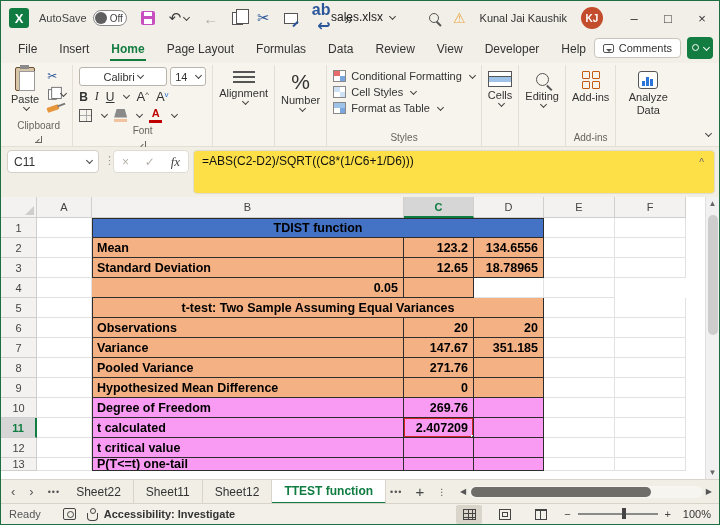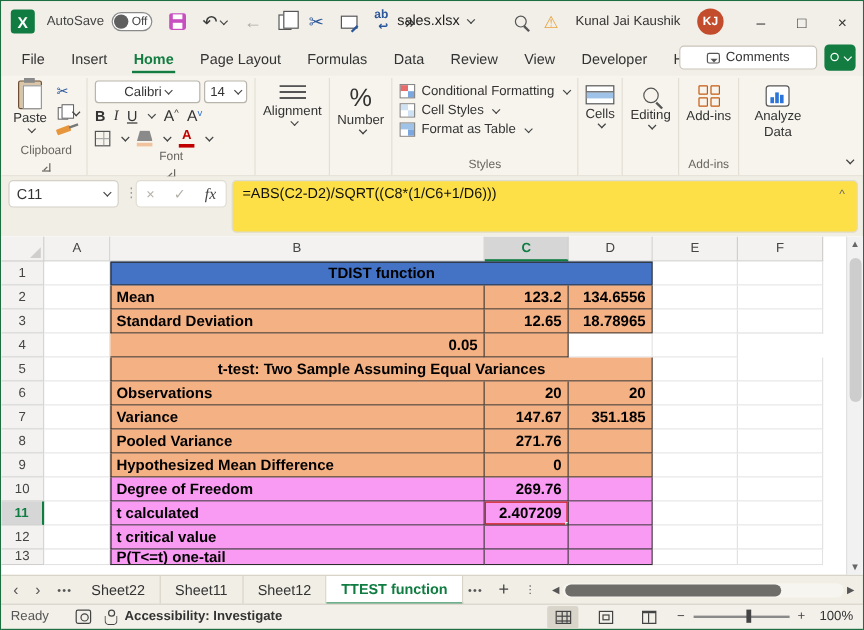--- a/index.html
+++ b/index.html
@@ -20,21 +20,21 @@
   .qat .ico { cursor:pointer; display:inline-flex; align-items:center; }
   .floppy { width:14px; height:14px; background:#c84fc0; border-radius:2px; position:relative; }
   .floppy::before { content:""; position:absolute; top:1px; left:3px; right:3px; height:4px; background:#fff; }
   .floppy::after { content:""; position:absolute; bottom:1px; left:3px; right:3px; height:5px; background:#fff; }
   .copy-ico { width:11px; height:13px; border:1px solid #555; background:#fff; position:relative; }
   .copy-ico::after { content:""; position:absolute; left:3px; top:-4px; width:11px; height:13px;
     border:1px solid #555; background:#fff; }
   .pic-ico { width:14px; height:11px; border:1px solid #555; position:relative; background:#fff; }
   .pic-ico::after { content:""; position:absolute; right:-2px; bottom:-2px; width:7px; height:2px;
     background:#2b579a; transform:rotate(-45deg); }
-  .ab-ico { font-size:10px; font-weight:bold; color:#2b579a; line-height:1; text-align:right; }
+  .ab-ico { font-size:16px; font-weight:bold; color:#2b579a; line-height:1; text-align:right; }
   .title-center { position:absolute; left:330px; top:9px; display:flex; align-items:center; gap:4px; font-size:12px; color:#222; cursor:pointer; }
   .search-ico { width:10px; height:10px; border:1.5px solid #555; border-radius:50%; position:relative; display:inline-block; }
   .search-ico::after { content:""; position:absolute; width:6px; height:1.5px; background:#555;
     bottom:-2px; right:-4px; transform:rotate(45deg); }
   .tb-right { position:absolute; right:0; top:0; height:34px; display:flex; align-items:center; gap:14px; padding-right:0; }
   .warn { color:#e8a33d; font-size:14px; }
   .user-name { font-size:11px; color:#333; }
   .avatar { width:22px; height:22px; border-radius:50%; background:#c24c2c; color:#fff; font-size:10px;
     font-weight:bold; display:flex; align-items:center; justify-content:center; }
   .win-btns { display:flex; }
@@ -42,21 +42,21 @@
     font-size:13px; color:#333; cursor:pointer; }
   .chev { width:5px; height:5px; border-right:1.2px solid #444; border-bottom:1.2px solid #444;
     transform:rotate(45deg); display:inline-block; margin-left:3px; margin-top:-2px; }
 
   
   .rtabs { height:28px; display:flex; align-items:center; padding:0 6px; background:#f2efe8; position:relative; }
   .rtab { padding:5px 11px; font-size:12px; color:#333; cursor:pointer; position:relative; }
   .rtab.active { font-weight:bold; color:#127c41; }
   .rtab.active::after { content:""; position:absolute; left:10px; right:10px; bottom:0; height:2.5px; background:#127c41; }
   .rtabs-right { position:absolute; right:6px; top:2px; display:flex; gap:6px; align-items:center; }
-  .comments-btn { background:#fff; border:1px solid #c9c5bb; border-radius:4px; padding:3px 22px;
+  .comments-btn { background:#fff; border:1px solid #c9c5bb; border-radius:4px; padding:3px 8px;
     display:flex; align-items:center; gap:5px; font-size:11px; cursor:pointer; }
   .bubble { width:11px; height:9px; border:1px solid #555; border-radius:2px; position:relative; }
   .bubble::after { content:""; position:absolute; left:2px; bottom:-3px; border:3px solid transparent; border-top-color:#555; }
   .share-btn { background:#127c41; border-radius:4px; width:26px; height:22px; color:#fff;
     display:flex; align-items:center; justify-content:center; gap:2px; cursor:pointer; }
   .share-btn .chev { border-color:#fff; }
   .person { width:7px; height:7px; border-radius:50%; border:1.5px solid #fff; position:relative; top:-1px; }
 
   
   .ribbon { height:84px; background:#f7f4ed; display:flex; padding:2px 4px 0 4px; border-bottom:1px solid #e3dfd5; }

